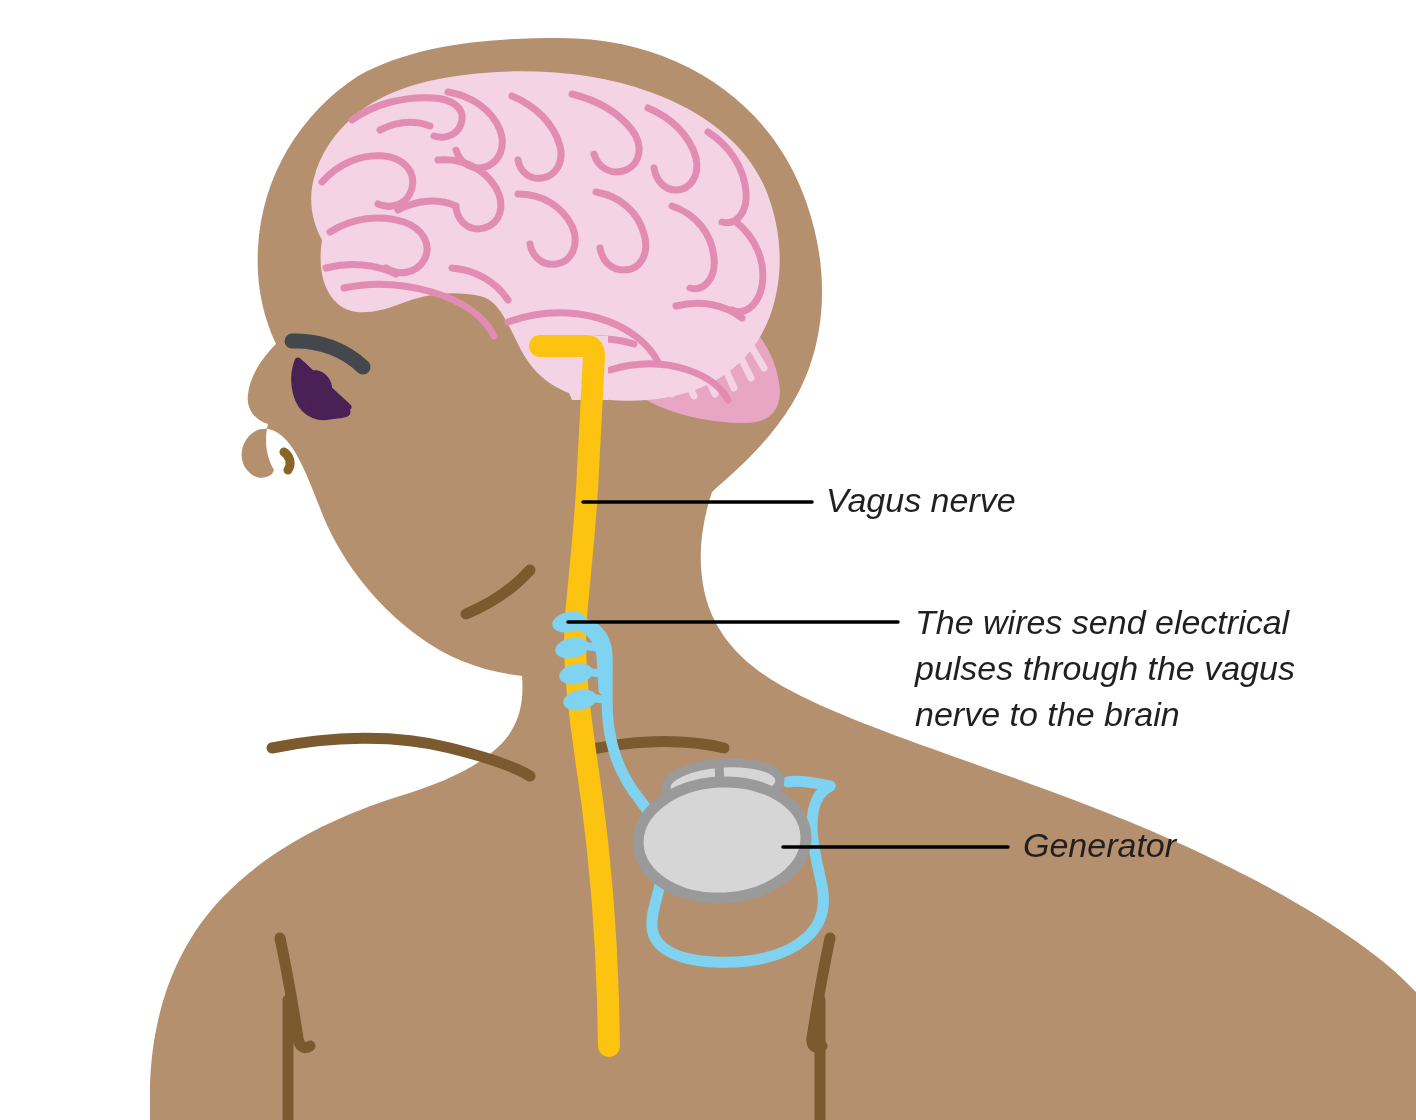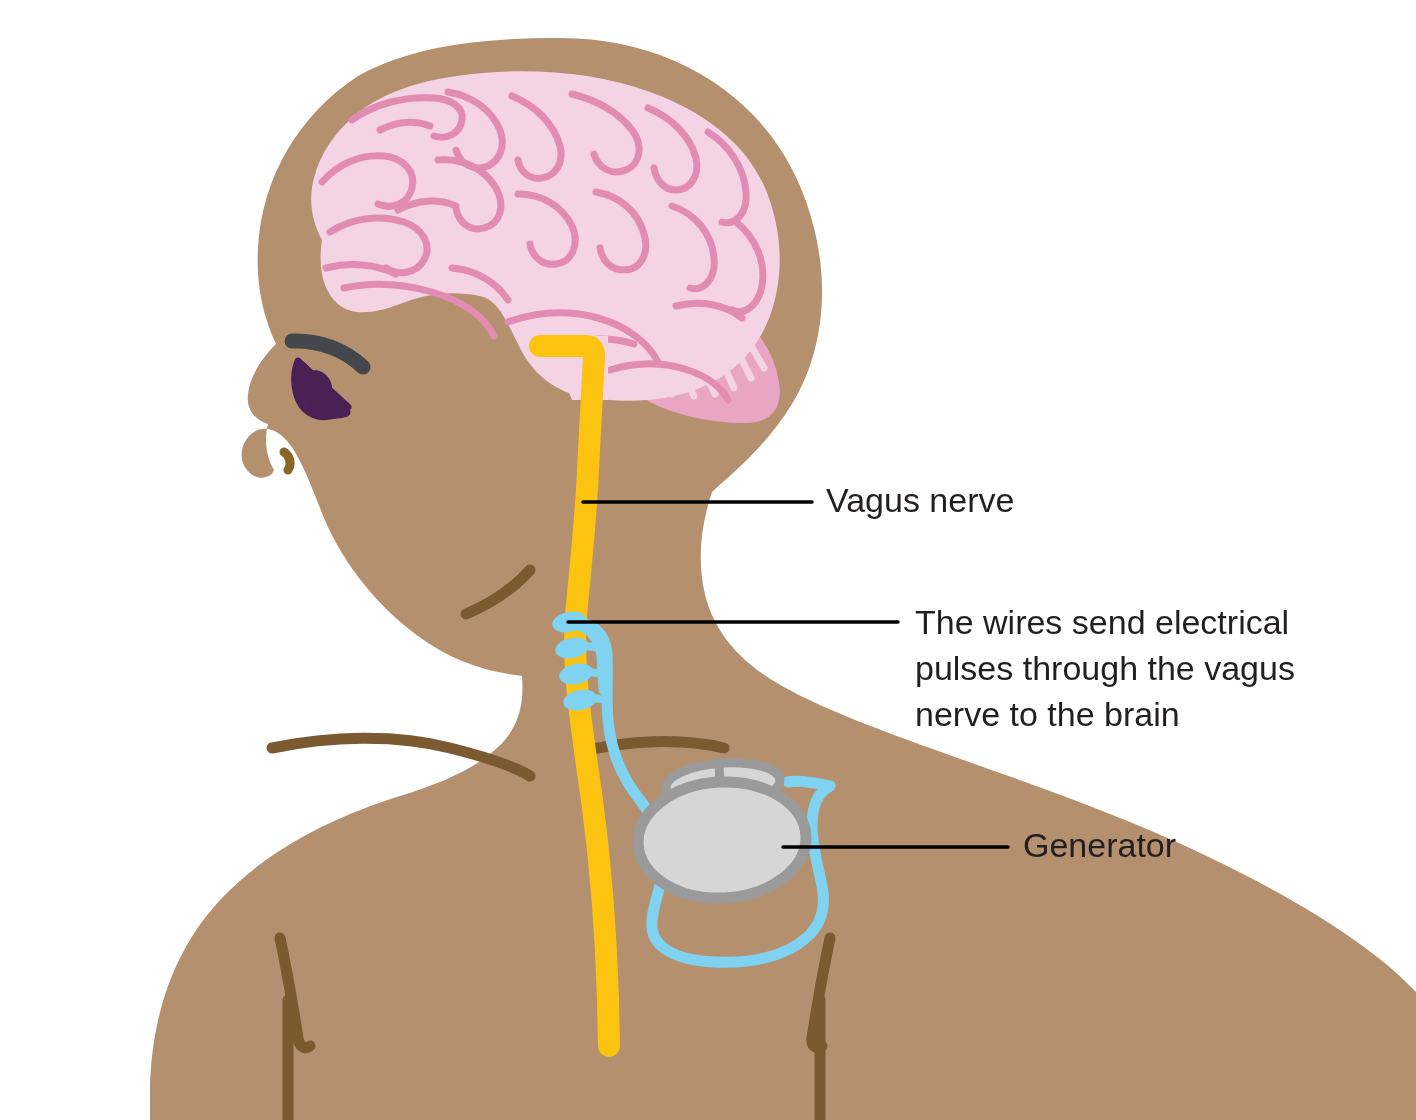--- a/index.html
+++ b/index.html
@@ -11,20 +11,21 @@
     width: 1416px;
     height: 1120px;
     font-family: "Liberation Sans", sans-serif;
     overflow: hidden;
   }
   #diagram-root {
     position: relative;
     width: 1416px;
     height: 1120px;
     background: #ffffff;
+    font-style: italic;
   }
   #vns-svg {
     position: absolute;
     top: 0;
     left: 0;
     width: 1416px;
     height: 1120px;
     display: block;
   }
   .label-text {

